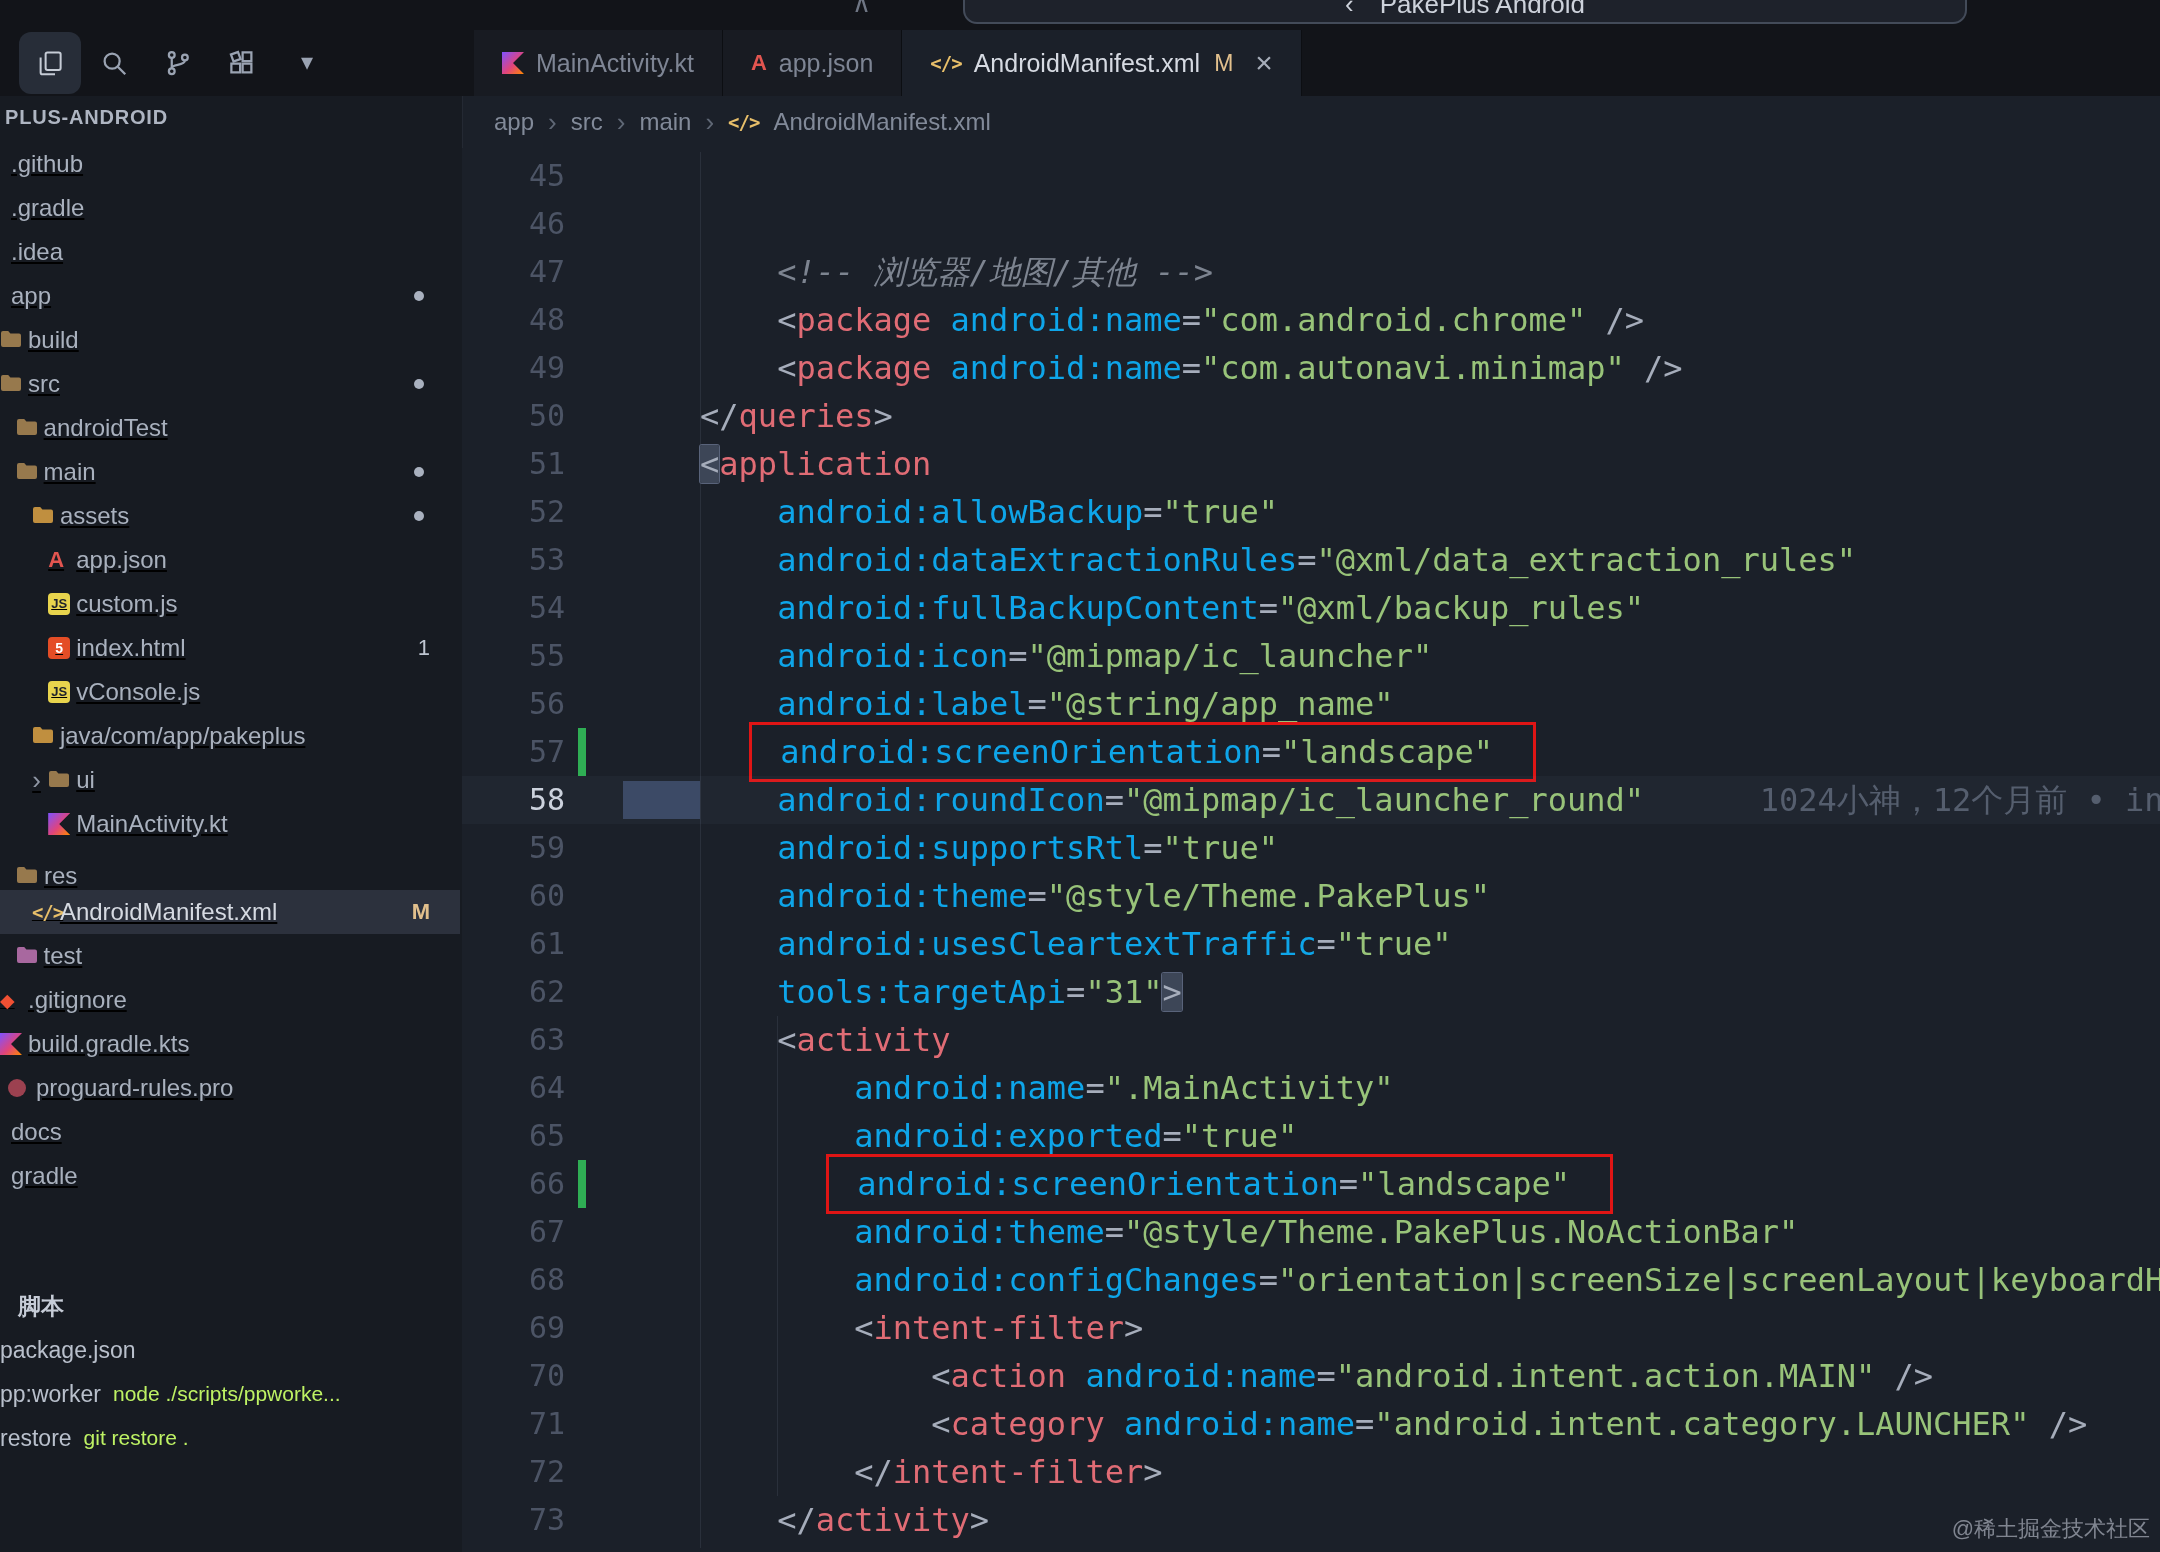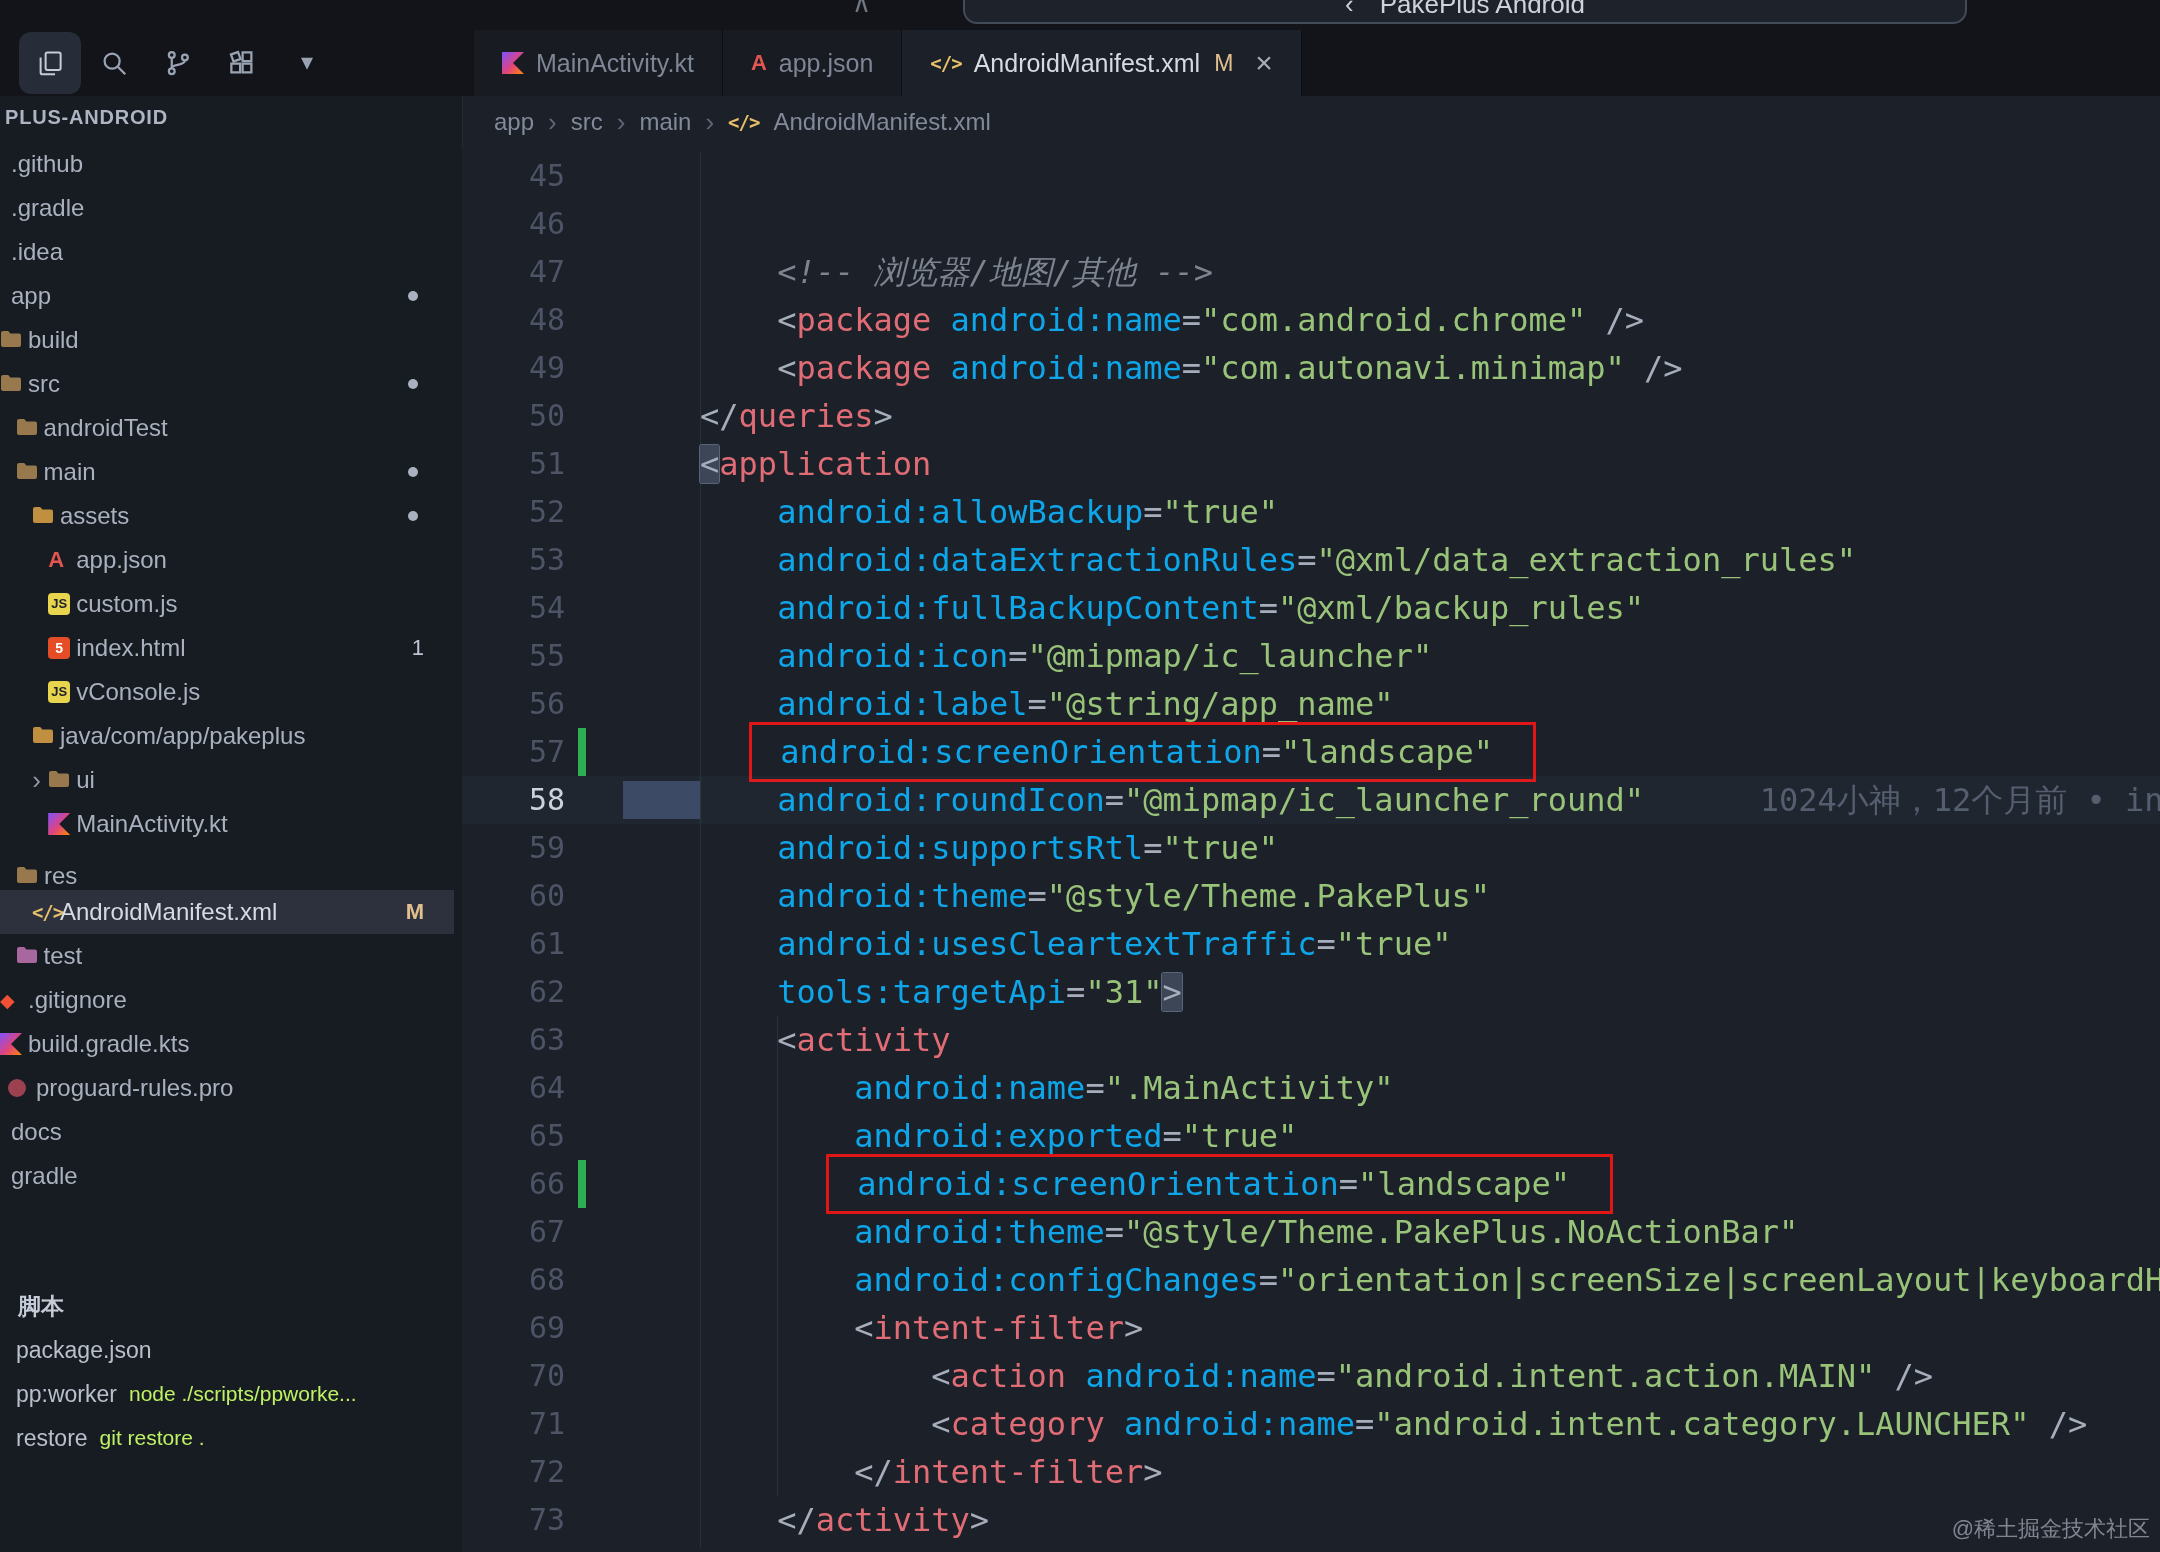--- a/index.html
+++ b/index.html
@@ -27,31 +27,31 @@
                    gap:26px;color:#cdd2db;font-size:26px;}
   #stray-chevron{position:absolute;left:852px;top:-12px;color:#6f7684;font-size:26px;z-index:55;}
   
   #breadcrumb{position:absolute;left:462px;top:96px;right:0;height:52px;background:#1b2029;
               display:flex;align-items:center;gap:14px;padding-left:32px;color:#828a99;font-size:24px;}
   #breadcrumb .sep{color:#5f6775;font-size:26px;}
   
   #sidebar{position:absolute;left:0;top:96px;width:462px;bottom:0;background:#171b22;
            border-right:1px solid #242933;overflow:hidden;}
   .sb-title{position:absolute;top:10px;left:5px;font-size:20px;font-weight:bold;letter-spacing:.8px;color:#aeb5c2;}
-  #tree{position:absolute;top:46px;left:0;right:8px;}
+  #tree{position:absolute;top:46px;left:0;right:2px;text-decoration:underline;}
   .row{height:44px;display:flex;align-items:center;position:relative;color:#a9b1be;font-size:24px;white-space:nowrap;}
   .row.selected{background:#2c313d;color:#d6dae2;}
   .row .chev{color:#8f97a5;font-size:26px;width:16px;flex:none;}
   .row .ic{width:28px;flex:none;display:flex;align-items:center;}
   .row .dot{position:absolute;right:36px;top:50%;margin-top:-5px;width:10px;height:10px;border-radius:50%;background:#a9b1bf;}
   .row .badge{position:absolute;right:30px;color:#bfc6d2;font-size:22px;}
   .row .badge.m{color:#e2c08d;font-weight:bold;}
   #scripts{position:absolute;left:0;right:0;top:1188px;}
   #scripts .shead{height:44px;display:flex;align-items:center;padding-left:18px;color:#c6ccd7;font-size:23px;font-weight:bold;}
-  #scripts .srow{height:44px;display:flex;align-items:center;padding-left:16px;font-size:23px;color:#b9c0cc;white-space:nowrap;}
+  #scripts .srow{height:44px;display:flex;align-items:center;font-size:23px;color:#b9c0cc;white-space:nowrap;}
   #scripts .srow .detail{color:#bef264;font-size:21px;margin-left:12px;}
   
   #editor{position:absolute;left:462px;top:148px;right:0;bottom:0;background:#1b2029;overflow:hidden;
           font-family:"DejaVu Sans Mono",monospace;font-size:32px;line-height:48px;}
   .guide{position:absolute;width:1px;background:#2a303b;}
   #lines{position:relative;padding-top:4px;}
   .cl{display:flex;height:48px;position:relative;}
   .cl.active{background:rgba(130,150,190,0.05);}
   .ln{width:103px;text-align:right;color:#4c5465;flex:none;font-size:30px;}
   .cl.active .ln{color:#ccd2dd;}

